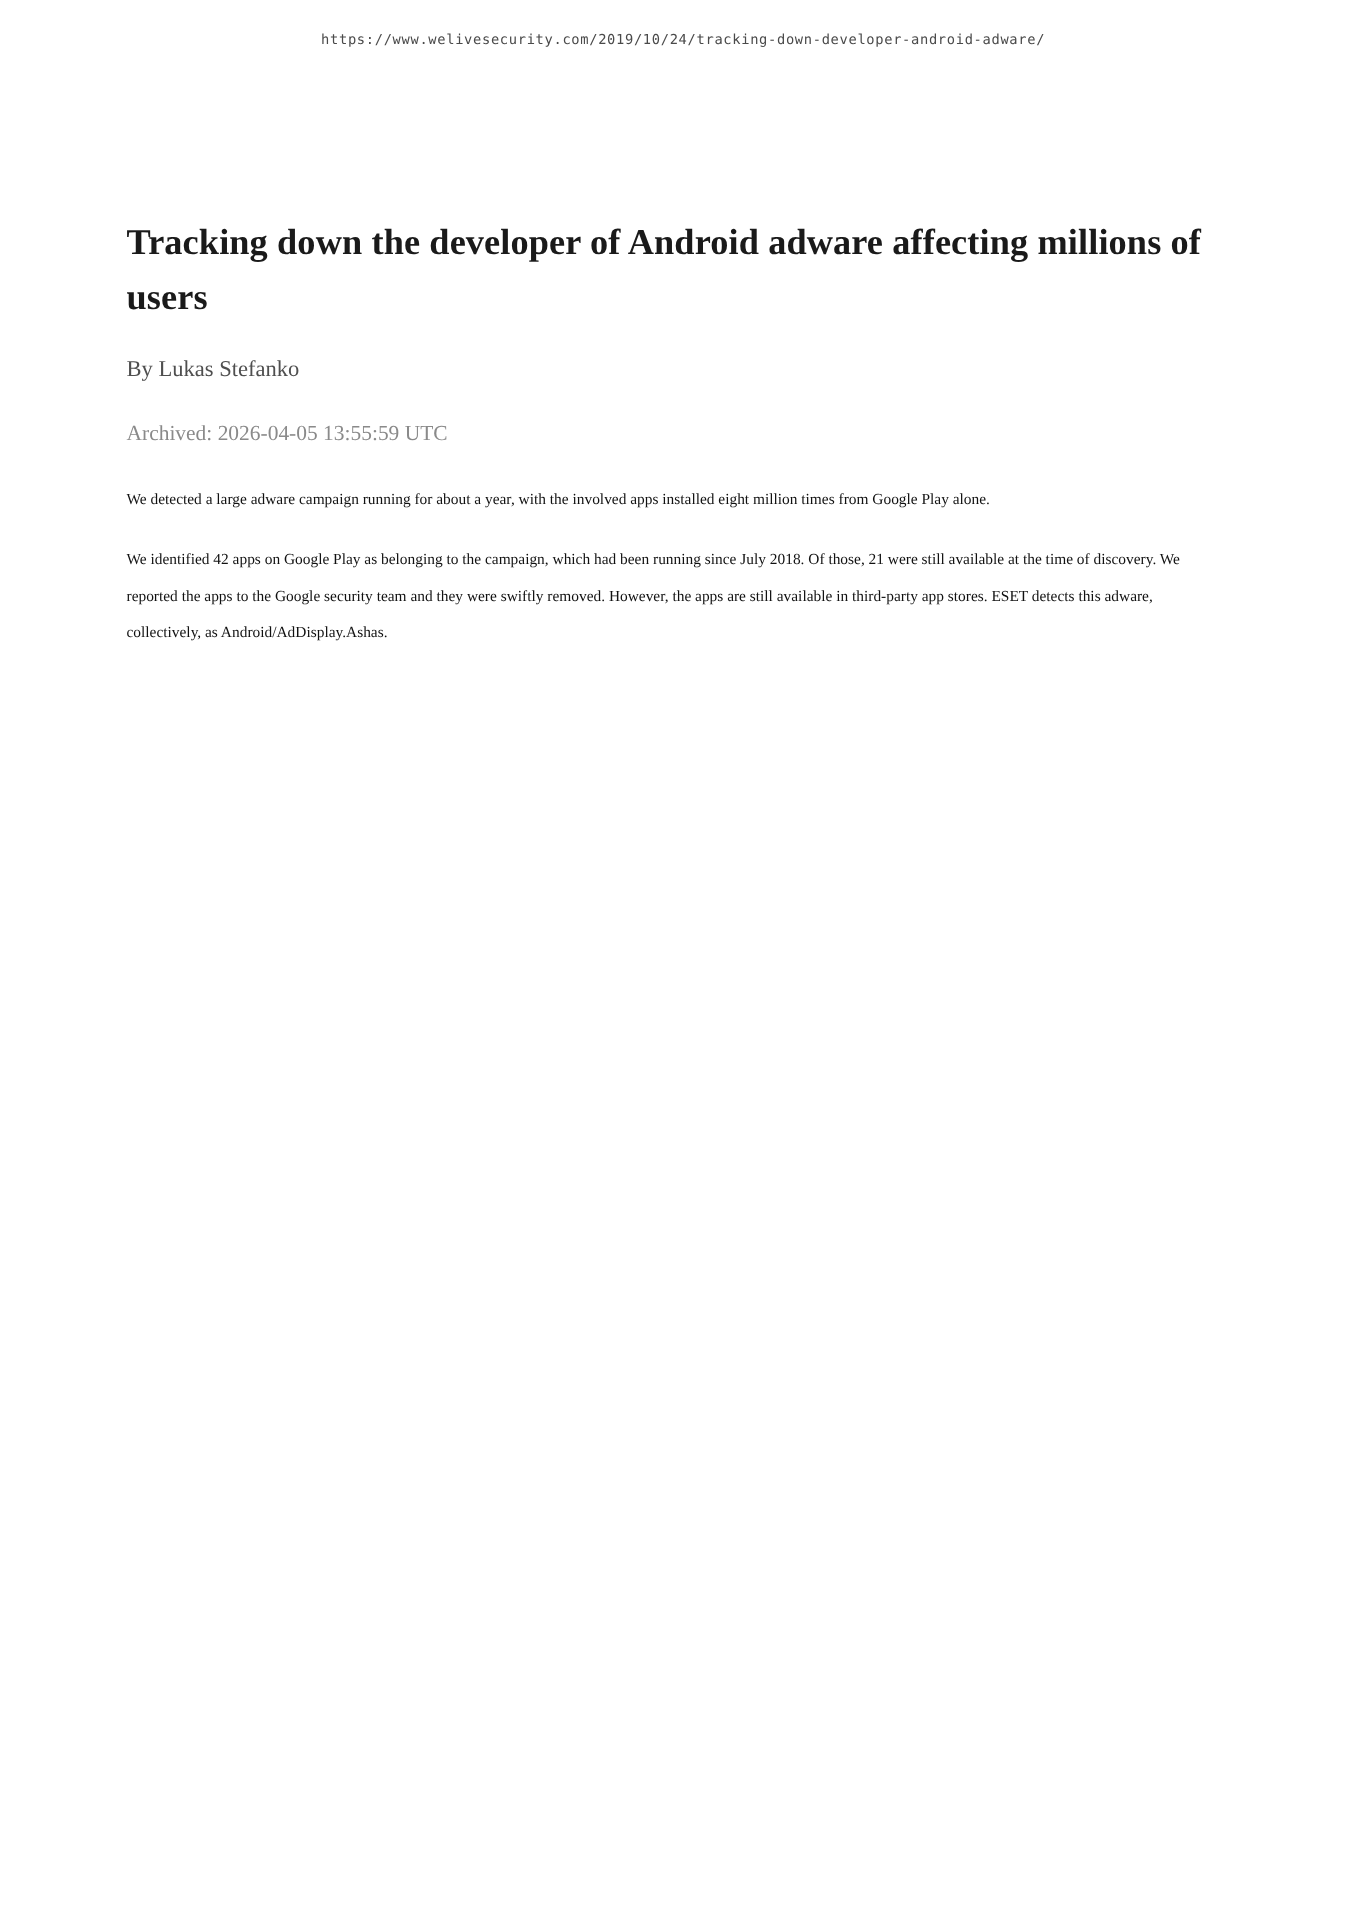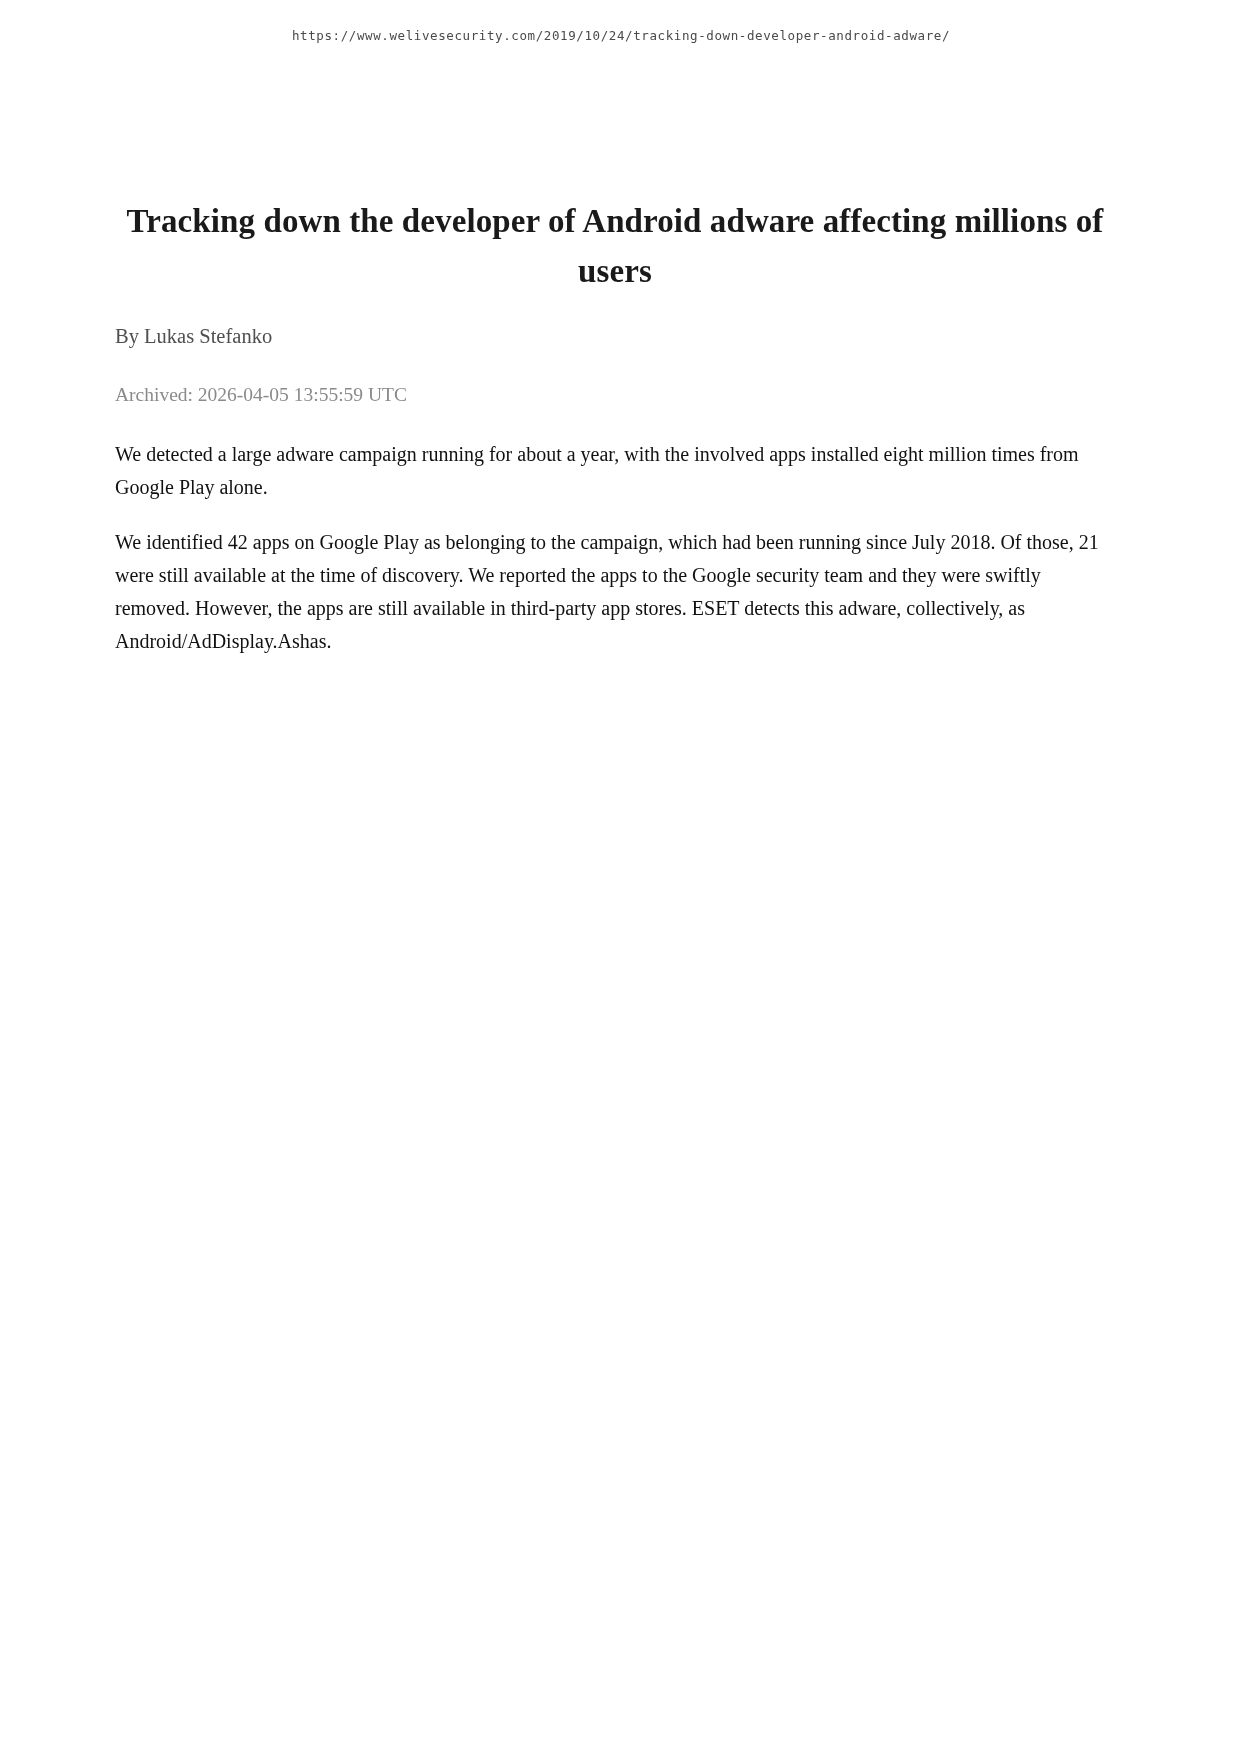--- a/index.html
+++ b/index.html
@@ -39,36 +39,35 @@
     width: 1000px;
   }
   .doc-title {
     font-family: "Liberation Serif", serif;
     font-weight: bold;
     font-size: 33px;
     line-height: 50px;
     color: #1a1a1a;
     margin: 0 0 26px 0;
     letter-spacing: 0.1px;
-    text-align: center;
   }
   .byline {
     font-size: 20.5px;
     line-height: 28px;
     color: #4f4f4f;
     margin: 0 0 32px 0;
   }
   .archived {
     font-size: 19.5px;
     line-height: 26px;
     color: #8a8a8a;
     margin: 16px 0 30px 0;
   }
   .para {
-    font-size: 20px;
+    font-size: 14px;
     line-height: 33px;
     color: #111111;
     margin: 0 0 22px 0;
     text-align: left;
   }
   .footer {
     position: absolute;
     bottom: 28px;
     left: 0;
     width: 1242px;

